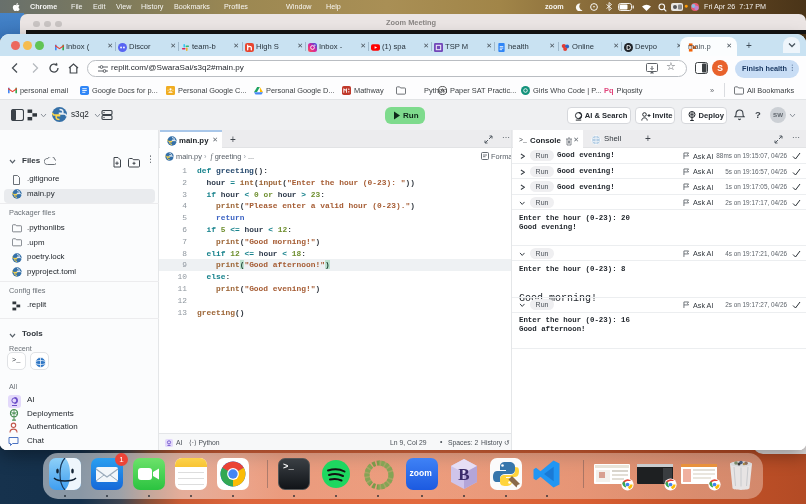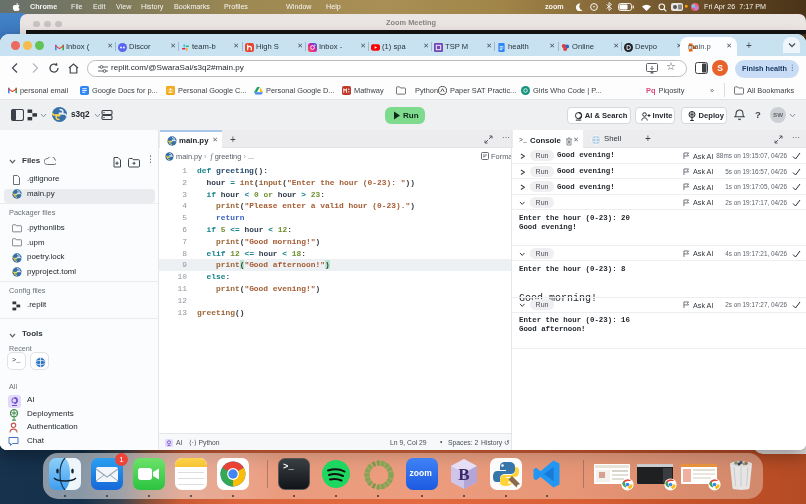--- a/index.html
+++ b/index.html
@@ -312,30 +312,30 @@
             <path d="M0 7 l1.7 2.5 h6.6 L10 7 z" fill="#4688f4"></path>
           </svg><span style="margin-left:3px;vertical-align:top;">Personal Google D...</span></div>
         <div class="bi" style="left:342px;"><svg width="9" height="9" viewBox="0 0 10 10" style="vertical-align:top">
             <rect width="10" height="10" rx="2" fill="#c0392b"></rect>
             <path d="M2 7.5 V3 l1.5 2 L5 3 v4.5" stroke="#fff" stroke-width="1" fill="none"></path>
             <circle cx="7.5" cy="3.5" r="0.8" fill="#fff"></circle>
             <circle cx="7.5" cy="6.5" r="0.8" fill="#fff"></circle>
           </svg><span style="margin-left:3px;vertical-align:top;">Mathway</span></div>
         <div class="bi" style="left:396px;"><svg width="10" height="9" viewBox="0 0 11 9" style="vertical-align:top">
             <path d="M0.5 1.5 a1 1 0 0 1 1-1 h2.5 l1 1.2 h4.5 a1 1 0 0 1 1 1 v4.8 a1 1 0 0 1 -1 1 h-8 a1 1 0 0 1 -1-1 z" fill="none" stroke="#5f6368" stroke-width="1"></path>
-          </svg><span style="margin-left:9px;vertical-align:top;text-align:right;">Python</span></div>
+          </svg><span style="margin-left:18px;vertical-align:top;text-align:right;">Python</span></div>
         <div class="bi" style="left:438px;"><svg width="9" height="9" viewBox="0 0 10 10" style="vertical-align:top">
             <circle cx="5" cy="5" r="4.5" fill="none" stroke="#333" stroke-width="0.9"></circle>
             <path d="M3 6.5 L5 3 L7 6.5" stroke="#333" stroke-width="0.9" fill="none"></path>
           </svg><span style="margin-left:3px;vertical-align:top;">Paper SAT Practic...</span></div>
         <div class="bi" style="left:521px;"><svg width="9" height="9" viewBox="0 0 10 10" style="vertical-align:top">
             <circle cx="5" cy="5" r="5" fill="#14937c"></circle>
             <circle cx="5" cy="5" r="2" fill="none" stroke="#fff" stroke-width="0.9"></circle>
           </svg><span style="margin-left:3px;vertical-align:top;">Girls Who Code | P...</span></div>
-        <div class="bi" style="left:604px;"><span style="color:#e0457b;font-weight:bold;font-size:7.4px;margin-left:42px;">Pq</span><span style="margin-left:3px;vertical-align:top;">Piqosity</span></div>
+        <div class="bi" style="left:604px;"><span style="color:#e0457b;font-weight:bold;font-size:7.4px;">Pq</span><span style="margin-left:3px;vertical-align:top;">Piqosity</span></div>
         <div class="bi" style="left:710px;color:#5f6368;">»</div>
         <div class="bi" style="left:724px;top:2px;width:1px;height:14px;background:#dadce0;"></div>
         <div class="bi" style="left:734px;"><svg width="10" height="9" viewBox="0 0 11 9" style="vertical-align:top">
             <path d="M0.5 1.5 a1 1 0 0 1 1-1 h2.5 l1 1.2 h4.5 a1 1 0 0 1 1 1 v4.8 a1 1 0 0 1 -1 1 h-8 a1 1 0 0 1 -1-1 z" fill="none" stroke="#5f6368" stroke-width="1"></path>
           </svg><span style="margin-left:3px;vertical-align:top;">All Bookmarks</span></div>
       </div>
 <div class="abs replit">
 <div class="abs rheader">
           <svg class="abs" style="left:11px;top:9px" width="13" height="12" viewBox="0 0 13 12">
             <rect x="0.5" y="0.5" width="12" height="11" rx="2" fill="none" stroke="#3a4148" stroke-width="1.1"></rect>
@@ -347,21 +347,21 @@
             <rect x="0.5" y="6.8" width="4.2" height="3.1" fill="#31373d"></rect>
           </svg>
           <svg class="abs" style="left:40px;top:13px" width="7" height="5" viewBox="0 0 7 5">
             <path d="M1 1 L3.5 3.8 L6 1" stroke="#8a9099" stroke-width="1" fill="none"></path>
           </svg>
           <svg class="abs" style="left:52px;top:7px" width="15" height="15" viewBox="0 0 16 16">
             <circle cx="8" cy="8" r="8" fill="#3570a8"></circle>
             <path d="M8 2.6 c2.2 0 3.6 0.9 3.6 2.4 v1.6 H8 v0.8 h5 c1.4 0 2.4 1 2.4 2.6" fill="none" stroke="#e8eef4" stroke-width="1.6"></path>
             <path d="M8 13.4 c-2.2 0-3.6-0.9-3.6-2.4 v-1.6 H8 v-0.8 H3 c-1.4 0-2.4-1-2.4-2.6" fill="none" stroke="#ffd84a" stroke-width="1.6"></path>
           </svg>
-          <div class="abs" style="left:71px;top:10px;font-size:8.2px;font-weight:bold;color:#1c2126;">s3q2</div>
+          <div class="abs" style="left:71px;top:10px;font-size:8.2px;font-weight:normal;color:#1c2126;">s3q2</div>
           <svg class="abs" style="left:94px;top:13px" width="7" height="5" viewBox="0 0 7 5">
             <path d="M1 1 L3.5 3.8 L6 1" stroke="#8a9099" stroke-width="1" fill="none"></path>
           </svg>
           <svg class="abs" style="left:101px;top:9px" width="12" height="12" viewBox="0 0 12 12">
             <rect x="1" y="1.5" width="10" height="4" rx="1" fill="none" stroke="#3a4148" stroke-width="1.1"></rect>
             <rect x="1" y="6.5" width="10" height="4" rx="1" fill="none" stroke="#3a4148" stroke-width="1.1"></rect>
             <circle cx="3" cy="3.5" r="0.7" fill="#3a4148"></circle>
             <circle cx="3" cy="8.5" r="0.7" fill="#3a4148"></circle>
           </svg>
           <div class="abs" style="left:385px;top:6.5px;width:40px;height:17.5px;background:#7edb8d;border-radius:6px;">

